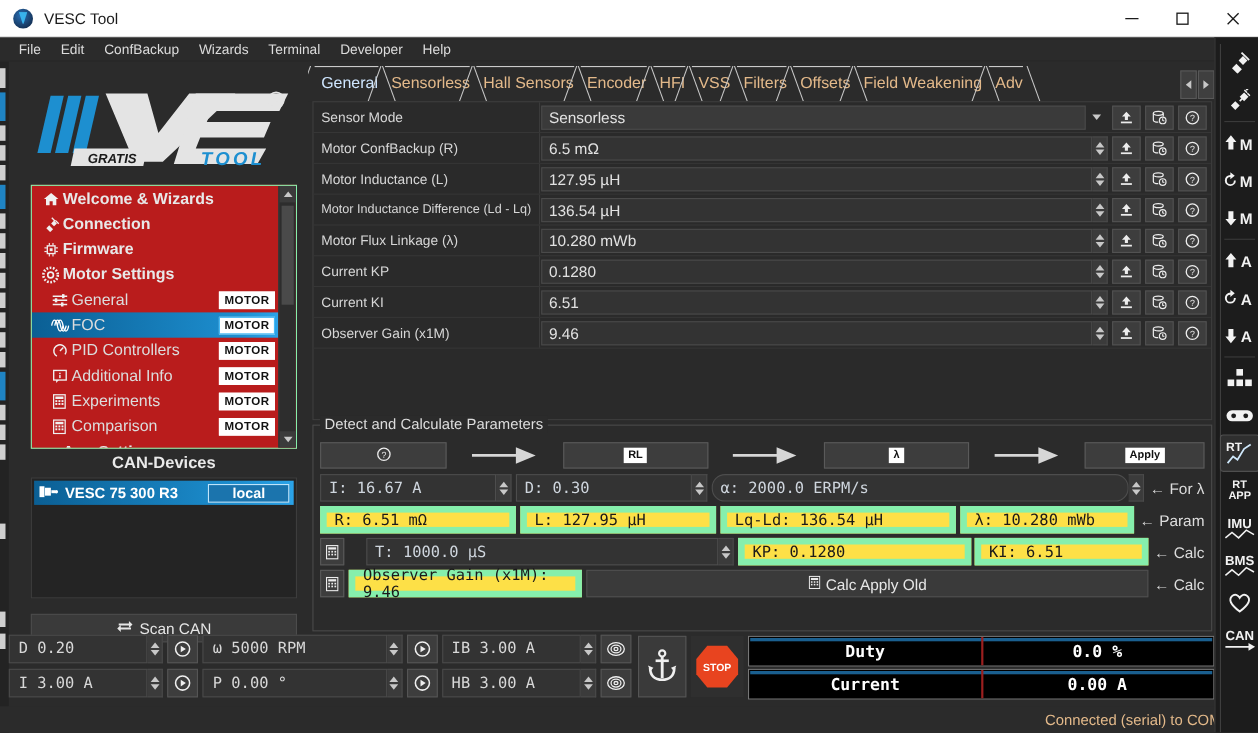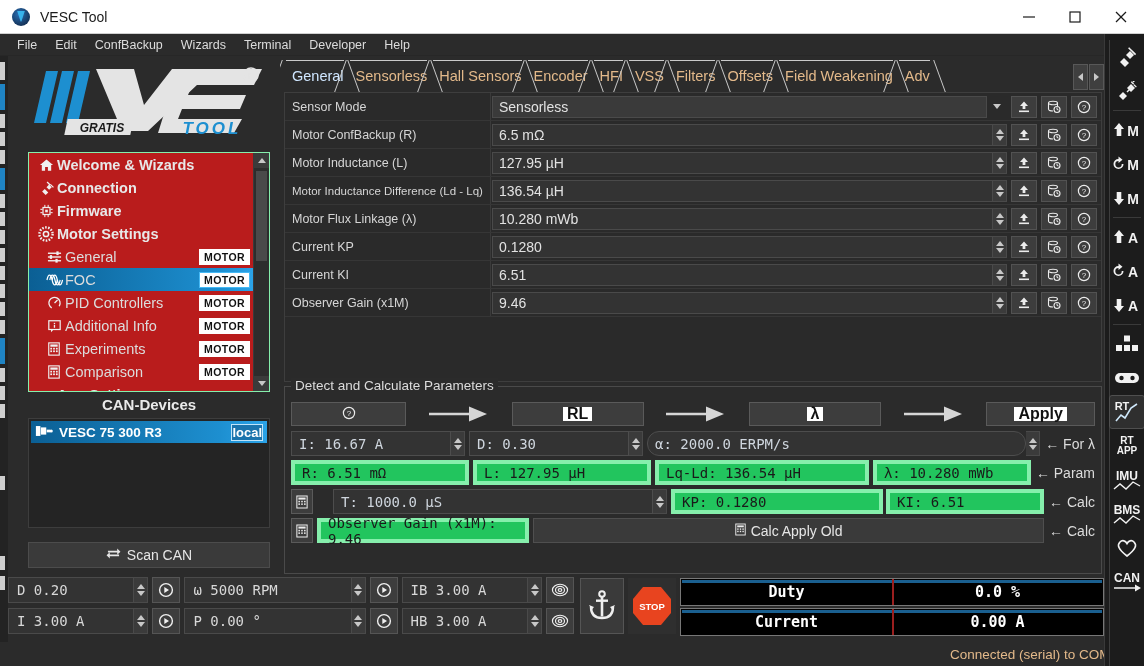--- a/index.html
+++ b/index.html
@@ -37,21 +37,21 @@
   
   .leftstrip { position:absolute; left:0; top:56px; width:8px; bottom:0;
                background:#232323; }
   .leftstrip .mk { position:absolute; left:0; width:5px; background:#cfcfcf; }
   .leftstrip .blue { background:#1f84c4; }
 
   
   .bodyrow { position:absolute; left:8px; top:56px; right:40px; bottom:90px; }
 
   
-  .sidebar { position:absolute; left:8px; top:0; width:262px; bottom:0; }
+  .sidebar { position:absolute; left:8px; top:16px; width:262px; bottom:0; }
   .logo { height:88px; margin:4px 6px 2px 6px; position:relative;
           display:flex; align-items:center; }
   .logo svg{display:block;}
 
   .navbox { position:absolute; left:12px; right:8px; top:96px; height:240px;
             background:#b91c1c; border:1px solid #86efac; overflow:hidden; }
   .navlist { position:absolute; left:0; top:0; right:16px; bottom:0; }
   .nav-item { display:flex; align-items:center; height:23px; padding-left:6px; }
   .nav-item .ico { width:22px; height:18px; display:flex; align-items:center;
                    justify-content:center; color:#f0f0f0; flex:none; }
@@ -73,21 +73,21 @@
   .tri.down { border-top:5px solid #c8c8c8; }
 
   .cantitle { position:absolute; left:12px; right:8px; top:340px; text-align:center;
               font-weight:bold; font-size:15px; color:#eaeaea; }
   .canbox { position:absolute; left:12px; right:8px; top:362px; height:110px;
             background:#242424; border:1px solid #3d3d3d; padding:2px; }
   .can-item { display:flex; align-items:center; height:22px; padding:0 4px;
               background:linear-gradient(to right,#0b5f94 0%, #1d8fd0 80%, #2ba3e8 100%); }
   .can-item .lbl { font-size:13.5px; font-weight:bold; color:#fff; margin-left:6px; white-space:nowrap;}
   .can-item .local { margin-left:auto; background:#1b74ad; color:#fff; font-size:13px;
-                     font-weight:bold; border:1px solid #bfe4fa; padding:0 0; }
+                     font-weight:bold; border:1px solid #bfe4fa; padding:0 21px; }
   .scanbtn { position:absolute; left:12px; right:8px; top:486px; height:26px;
              background:#3a3a3a; border:1px solid #4c4c4c; color:#e6e6e6;
              display:flex; align-items:center; justify-content:center; gap:6px;
              font-size:14px; }
 
   
   .main { position:absolute; left:272px; right:0; top:0; bottom:0; }
 
   
   .tabstrip { position:absolute; left:0; right:0; top:0; height:36px; background:#2b2b2b;
@@ -128,27 +128,27 @@
 
   
   .detect { position:absolute; left:4px; right:2px; top:330px; bottom:2px;
             border:1px solid #4a4a4a; }
   .detect .legend { position:absolute; left:6px; top:-9px; background:#2b2b2b;
                     padding:0 4px; font-size:13.5px; color:#dcdcdc; }
   .drow { display:flex; align-items:center; padding:0 6px; gap:0; }
   .drow1 { height:30px; margin-top:12px; }
   .dbtn { height:24px; background:#3d3d3d; border:1px solid #5a5a5a;
           display:flex; align-items:center; justify-content:center; color:#ececec; }
-  .dlabel { background:#fff; color:#111; font-weight:bold; font-size:16px;
+  .dlabel { background:#fff; color:#111; font-weight:bold; font-size:10px;
             padding:0 4px; line-height:14px; }
   .arrowcell { display:flex; align-items:center; justify-content:center; }
   .mono { font-family:"DejaVu Sans Mono","Liberation Mono",monospace; }
   .dfield { height:25px; background:#333; border:1px solid #4d4d4d; display:flex;
             align-items:center; padding-left:7px; color:#cfd6de; font-size:14px; }
-  .dfield.green { background:#22c55e; border:4px solid #86efac; color:#1a1a1a; }
+  .dfield.green { background:#fde047; border:6px solid #86efac; color:#1a1a1a; }
   .dtag { color:#dcdcdc; font-size:14px; padding-left:5px; white-space:nowrap; }
   .calcbtn { width:22px; height:25px; background:#3d3d3d; border:1px solid #5a5a5a;
              display:flex;align-items:center;justify-content:center; flex:none; }
 
   
   .bottom { position:absolute; left:8px; right:40px; bottom:24px; height:66px; }
   .bgrid { position:absolute; left:0; top:0; width:566px; }
   .brow { display:flex; align-items:center; height:28px; margin-bottom:3px; }
   .bfield { height:26px; background:#333; border:1px solid #4a4a4a; display:flex;
             align-items:center; padding-left:8px; color:#d8d8d8; font-size:14px; }

